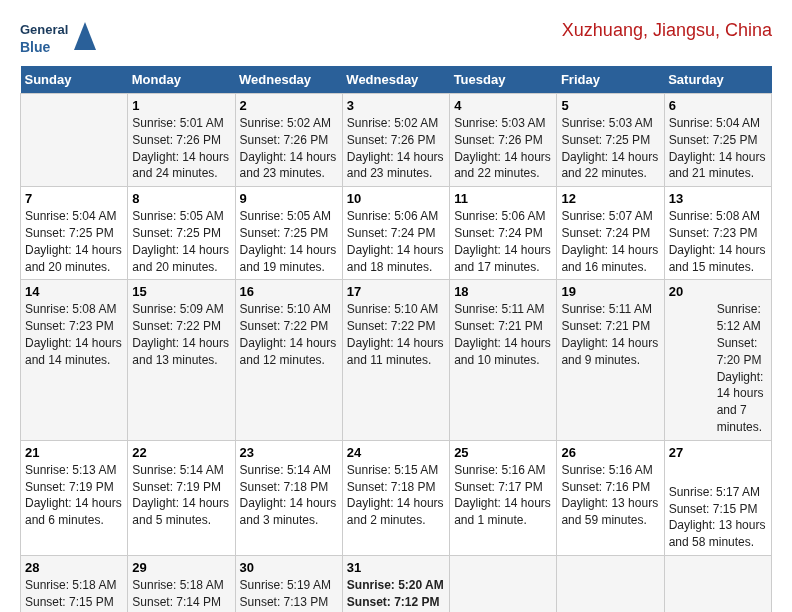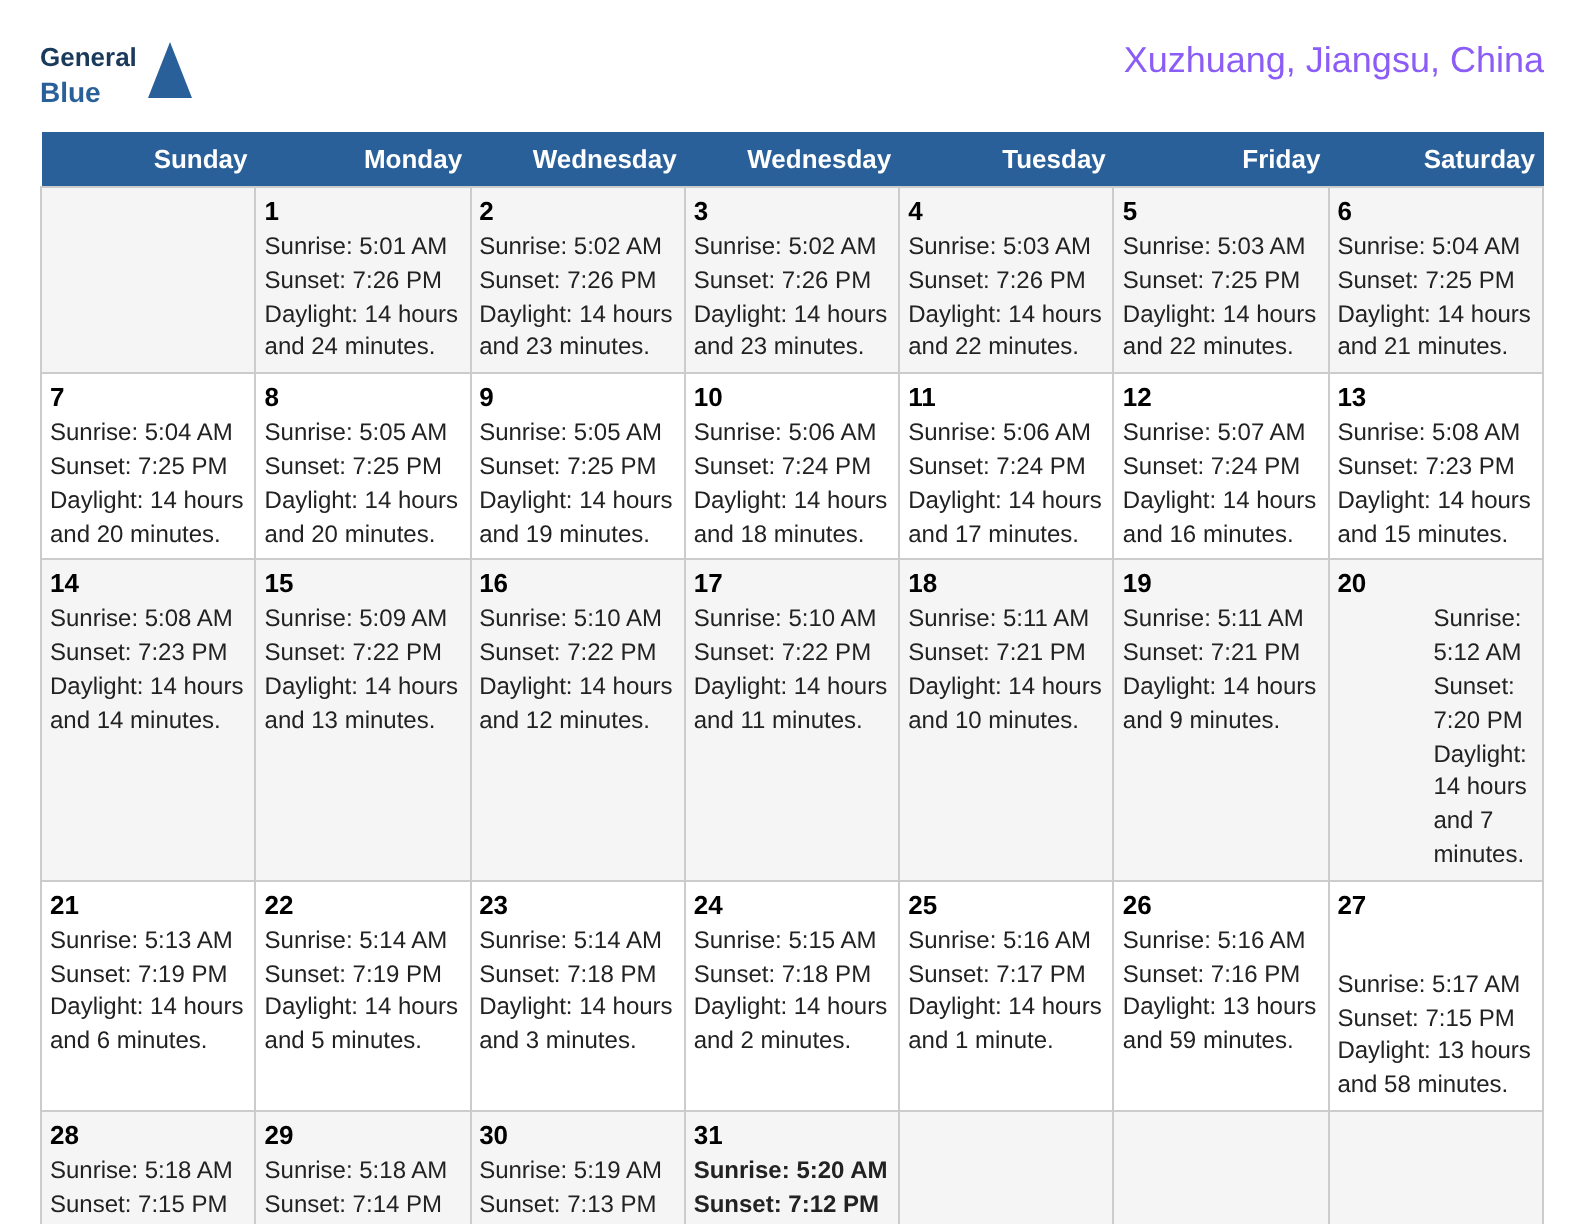--- a/index.html
+++ b/index.html
@@ -20,33 +20,33 @@
       text-align: right;
     }
     .main-title {
       font-size: 42px;
       font-weight: bold;
       color: #1a3a5c;
       line-height: 1.1;
     }
     .subtitle {
       font-size: 18px;
-      color: #8b5cf6;
+      color: #b91c1c;
       text-align: right;
     }
     table {
       width: 100%;
       border-collapse: collapse;
       font-size: 11px;
     }
     thead tr th {
       background: #2a6099;
       color: #fff;
       padding: 6px 4px;
-      text-align: right;
+      text-align: left;
       font-size: 13px;
       font-weight: bold;
     }
     tbody tr td {
       border: 1px solid #ccc;
       vertical-align: top;
       padding: 4px;
       min-height: 80px;
       height: 90px;
       width: calc(100% / 7);

